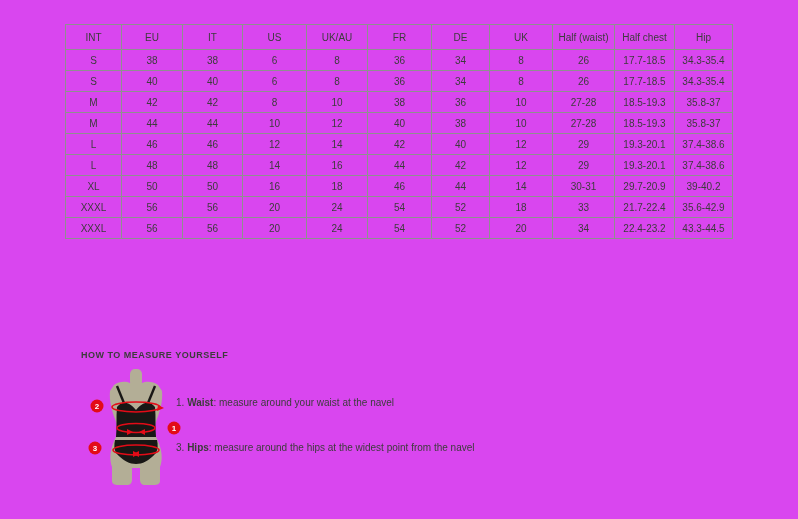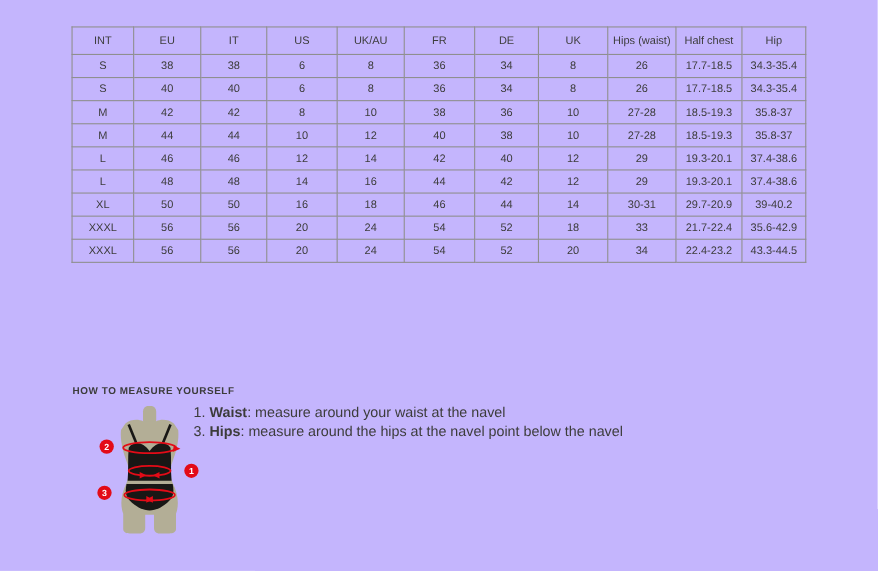--- a/index.html
+++ b/index.html
@@ -1,40 +1,40 @@
 <!DOCTYPE html>
 <html><head>
 <meta charset="utf-8">
 <style>
   html,body { margin:0; padding:0; background:#fff; }
   .page {
-    position:relative; width:798px; height:519px; background:#c4b5fd;
+    position:relative; width:798px; height:519px; background:#d946ef;
     font-family:"Liberation Sans", sans-serif; overflow:hidden;
   }
   table.size-chart {
     position:absolute; left:65px; top:24px; width:667px;
     border-collapse:collapse; table-layout:fixed;
     border:1px solid #6e6e6e;
   }
   table.size-chart th, table.size-chart td {
     border:1px solid #8f8f8f;
     text-align:center; vertical-align:middle;
     font-size:10px; font-weight:400; color:#3c3c3b;
     padding:0; overflow:hidden; white-space:nowrap;
   }
   table.size-chart thead tr { height:25px; }
   table.size-chart tbody tr { height:21px; }
   .measure-heading {
-    position:absolute; left:66px; top:350px;
+    position:absolute; left:81px; top:350px;
     font-size:9px; font-weight:700; letter-spacing:0.5px; color:#3c3c3b;
   }
   .figure-wrap { position:absolute; left:84px; top:369px; width:104px; height:120px; }
   .measure-list { position:absolute; left:176px; top:366px; }
   .measure-item {
-    font-size:13px; color:#3c3c3b; line-height:17px; white-space:nowrap;
+    font-size:10px; color:#3c3c3b; line-height:17px; white-space:nowrap;margin-top:28px;
   }
   .measure-item b { font-weight:700; }
 </style>
 </head>
 <body>
 
 <div class="page">
 
   <table class="size-chart">
     <colgroup>
@@ -53,21 +53,21 @@
     <thead>
       <tr>
           <th>INT</th>
           <th>EU</th>
           <th>IT</th>
           <th>US</th>
           <th>UK/AU</th>
           <th>FR</th>
           <th>DE</th>
           <th>UK</th>
-          <th>Hips (waist)</th>
+          <th>Half (waist)</th>
           <th>Half chest</th>
           <th>Hip</th>
         </tr>
     </thead>
     <tbody>
         <tr>
           <td>S</td>
           <td>38</td>
           <td>38</td>
           <td>6</td>
@@ -233,16 +233,16 @@
         <circle cx="90" cy="59" r="6.5" fill="#e30b17"></circle>
         <text x="90" y="62" fill="#ffffff">1</text>
         <circle cx="11" cy="79" r="6.5" fill="#e30b17"></circle>
         <text x="11" y="82" fill="#ffffff">3</text>
       </g>
     </svg>
   </div>
 
   <div class="measure-list">
     <div class="measure-item"><span>1.</span> <b>Waist</b><span>: measure around your waist at the navel</span></div>
-    <div class="measure-item"><span>3.</span> <b>Hips</b><span>: measure around the hips at the navel point below the navel</span></div>
+    <div class="measure-item"><span>3.</span> <b>Hips</b><span>: measure around the hips at the widest point from the navel</span></div>
   </div>
 
 </div>
 
 </body></html>

